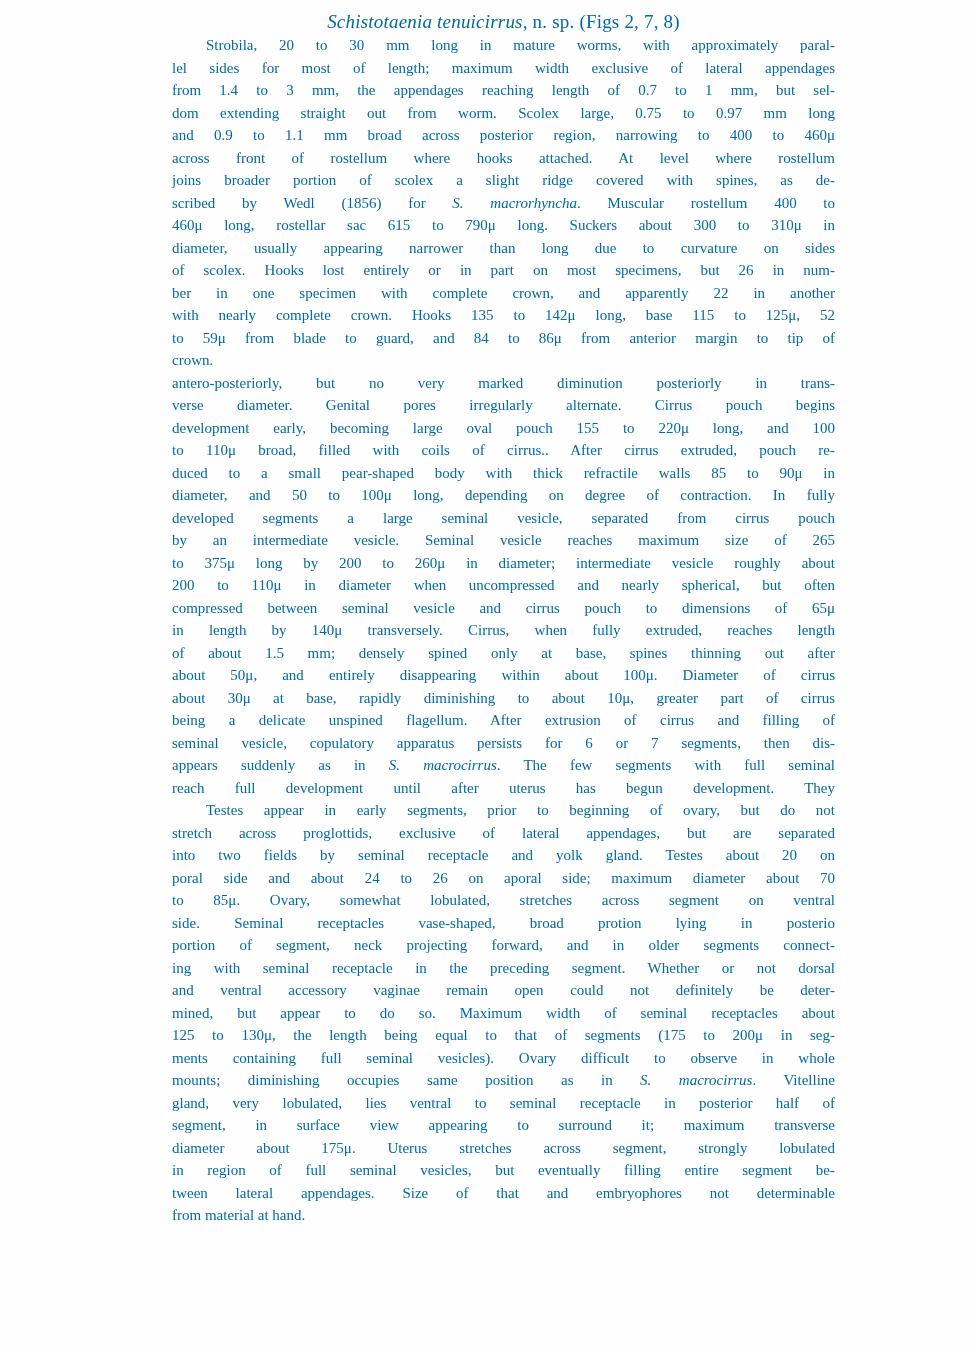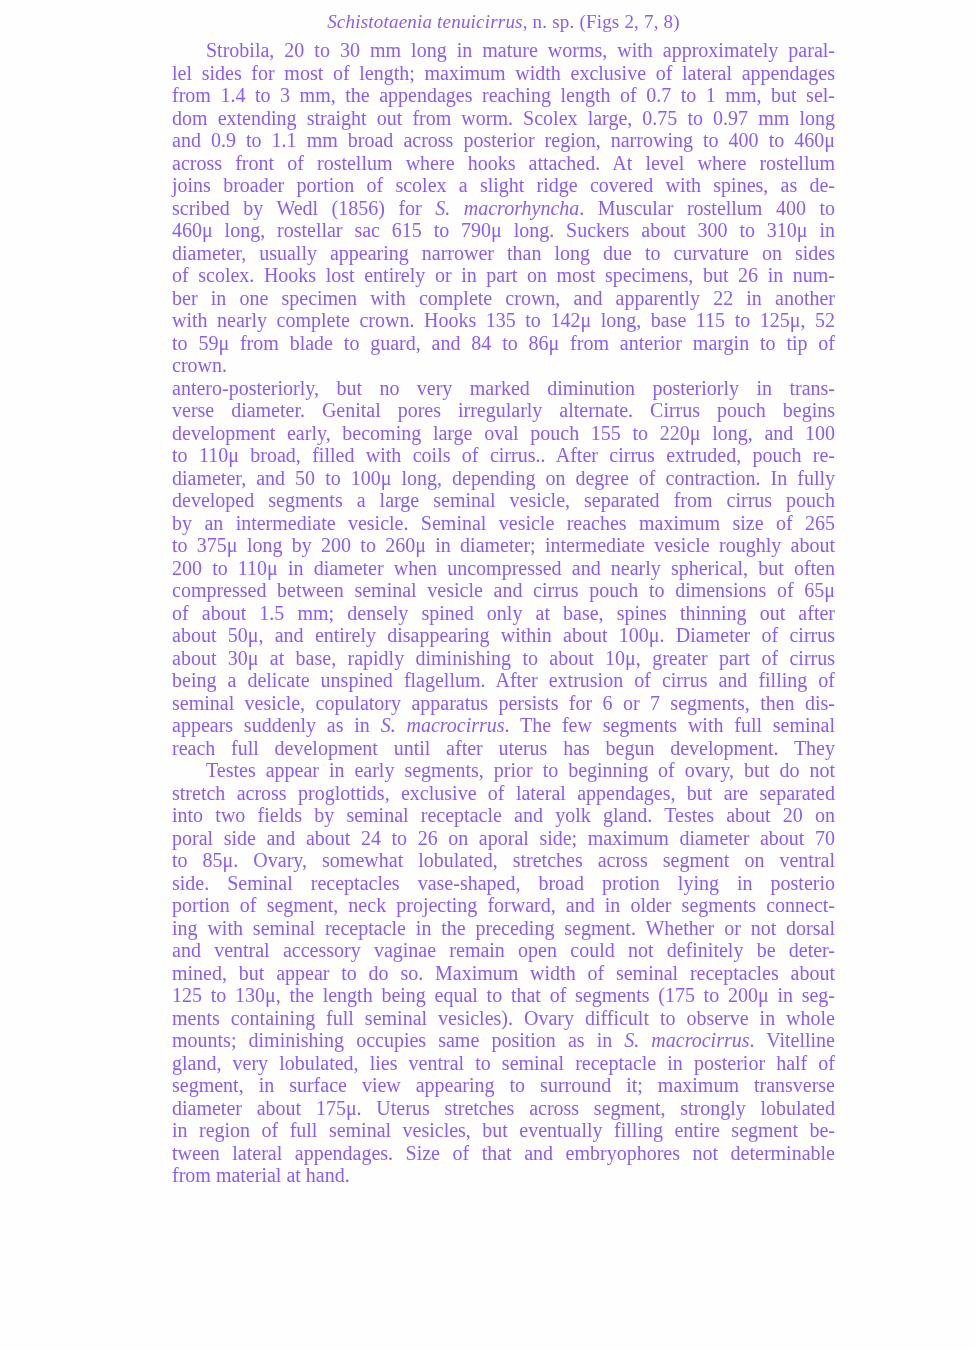--- a/index.html
+++ b/index.html
@@ -7,41 +7,40 @@
     padding: 0;
     background: #ffffff;
   }
   .page {
     position: relative;
     width: 975px;
     height: 1350px;
     background: #fefefe;
     overflow: hidden;
     font-family: "Liberation Serif", "DejaVu Serif", serif;
-    color: #8b5cf6;
+    color: #0369a1;
   }
   .content {
     position: absolute;
     left: 172px;
     top: 10px;
     width: 663px;
   }
   .title {
     font-size: 19px;
     line-height: 24px;
     text-align: center;
     white-space: nowrap;
     letter-spacing: 0.2px;
   }
   .it {
     font-style: italic;
   }
   .body-text {
-    margin-top: 5px;
-    font-size: 20px;
+    font-size: 15px;
   }
   .line {
     line-height: 22.5px;
     height: 22.5px;
     text-align: justify;
     text-align-last: justify;
     white-space: nowrap;
     overflow: visible;
   }
   .line.last {
@@ -76,26 +75,28 @@
           <div class="line"><span>ber in one specimen with complete crown, and apparently 22 in another</span></div>
           <div class="line"><span>with nearly complete crown. Hooks 135 to 142μ long, base 115 to 125μ, 52</span></div>
           <div class="line"><span>to 59μ from blade to guard, and 84 to 86μ from anterior margin to tip of</span></div>
           <div class="line last"><span>crown.</span></div>
         </div>
         <div class="para">
           <div class="line"><span>antero-posteriorly, but no very marked diminution posteriorly in trans-</span></div>
           <div class="line"><span>verse diameter. Genital pores irregularly alternate. Cirrus pouch begins</span></div>
           <div class="line"><span>development early, becoming large oval pouch 155 to 220μ long, and 100</span></div>
           <div class="line"><span>to 110μ broad, filled with coils of cirrus.. After cirrus extruded, pouch re-</span></div>
+          <div class="line"><span>duced to a small pear-shaped body with thick refractile walls 85 to 90μ in</span></div>
           <div class="line"><span>diameter, and 50 to 100μ long, depending on degree of contraction. In fully</span></div>
           <div class="line"><span>developed segments a large seminal vesicle, separated from cirrus pouch</span></div>
           <div class="line"><span>by an intermediate vesicle. Seminal vesicle reaches maximum size of 265</span></div>
           <div class="line"><span>to 375μ long by 200 to 260μ in diameter; intermediate vesicle roughly about</span></div>
           <div class="line"><span>200 to 110μ in diameter when uncompressed and nearly spherical, but often</span></div>
           <div class="line"><span>compressed between seminal vesicle and cirrus pouch to dimensions of 65μ</span></div>
+          <div class="line"><span>in length by 140μ transversely. Cirrus, when fully extruded, reaches length</span></div>
           <div class="line"><span>of about 1.5 mm; densely spined only at base, spines thinning out after</span></div>
           <div class="line"><span>about 50μ, and entirely disappearing within about 100μ. Diameter of cirrus</span></div>
           <div class="line"><span>about 30μ at base, rapidly diminishing to about 10μ, greater part of cirrus</span></div>
           <div class="line"><span>being a delicate unspined flagellum. After extrusion of cirrus and filling of</span></div>
           <div class="line"><span>seminal vesicle, copulatory apparatus persists for 6 or 7 segments, then dis-</span></div>
           <div class="line"><span>appears suddenly as in </span><span class="it">S. macrocirrus</span><span>. The few segments with full seminal</span></div>
         </div>
         <div class="para">
           <div class="line"><span>reach full development until after uterus has begun development. They</span></div>
           <div class="line first"><span>Testes appear in early segments, prior to beginning of ovary, but do not</span></div>

